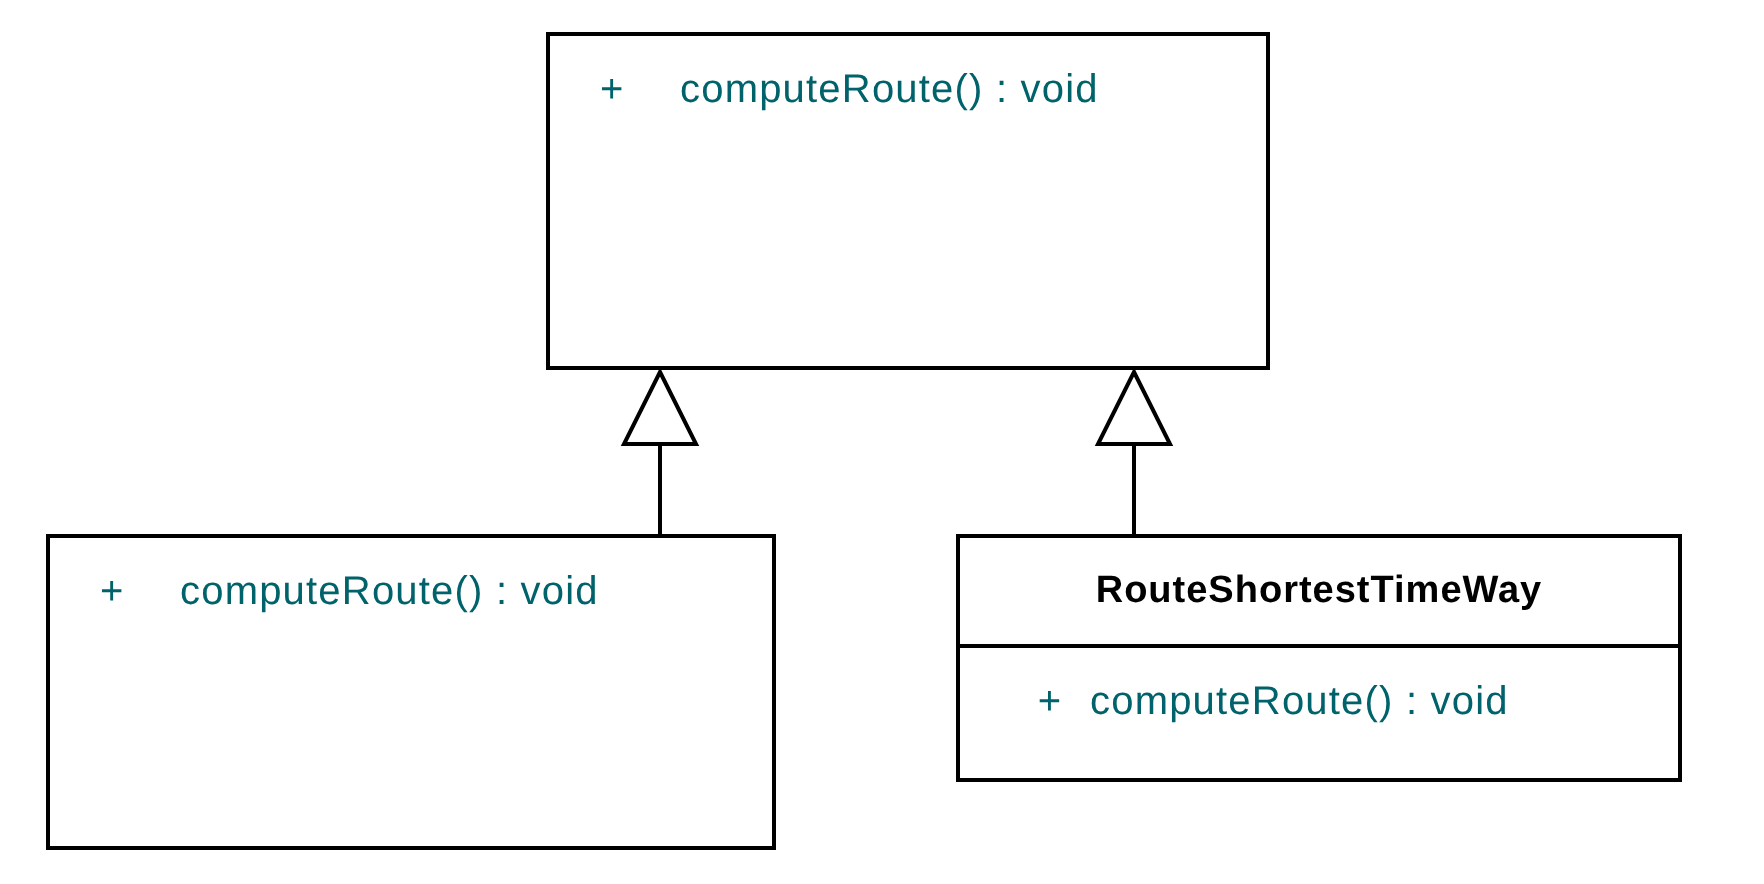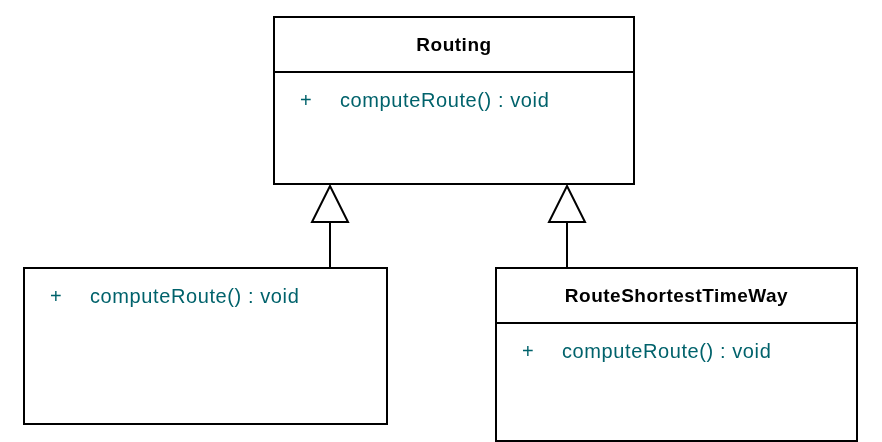--- a/index.html
+++ b/index.html
@@ -47,40 +47,37 @@
     color: #00626b;
     letter-spacing: 0.6px;
     white-space: nowrap;
   }
   .method-row .visibility {
     width: 40px;
     flex: 0 0 40px;
   }
   #routing-class  { left: 273px; top: 16px;  width: 362px; height: 169px; }
   #shortest-path-class { left: 23px;  top: 267px; width: 365px; height: 158px; }
-  #shortest-timeway-class { left: 495px; top: 267px; width: 363px; height: 175px; }
+  #shortest-timeway-class { left: 478px; top: 267px; width: 363px; height: 124px; text-align: center; }
   #connector-layer {
     position: absolute;
     left: 0; top: 0;
     width: 882px;
     height: 442px;
     pointer-events: none;
   }
   #connector-layer line { stroke: #000000; stroke-width: 2; }
   #connector-layer polygon { fill: #ffffff; stroke: #000000; stroke-width: 2; }
 </style>
 </head>
 <body>
 
 <div id="canvas">
 
   <div class="uml-class" id="routing-class">
-    <div class="title-compartment">
-      <span class="class-name">Routing</span>
-    </div>
     <div class="members-compartment">
       <div class="method-row">
         <span class="visibility">+</span>
         <span class="signature">computeRoute() : void</span>
       </div>
     </div>
   </div>
 
   <div class="uml-class" id="shortest-path-class">
     <div class="members-compartment">

